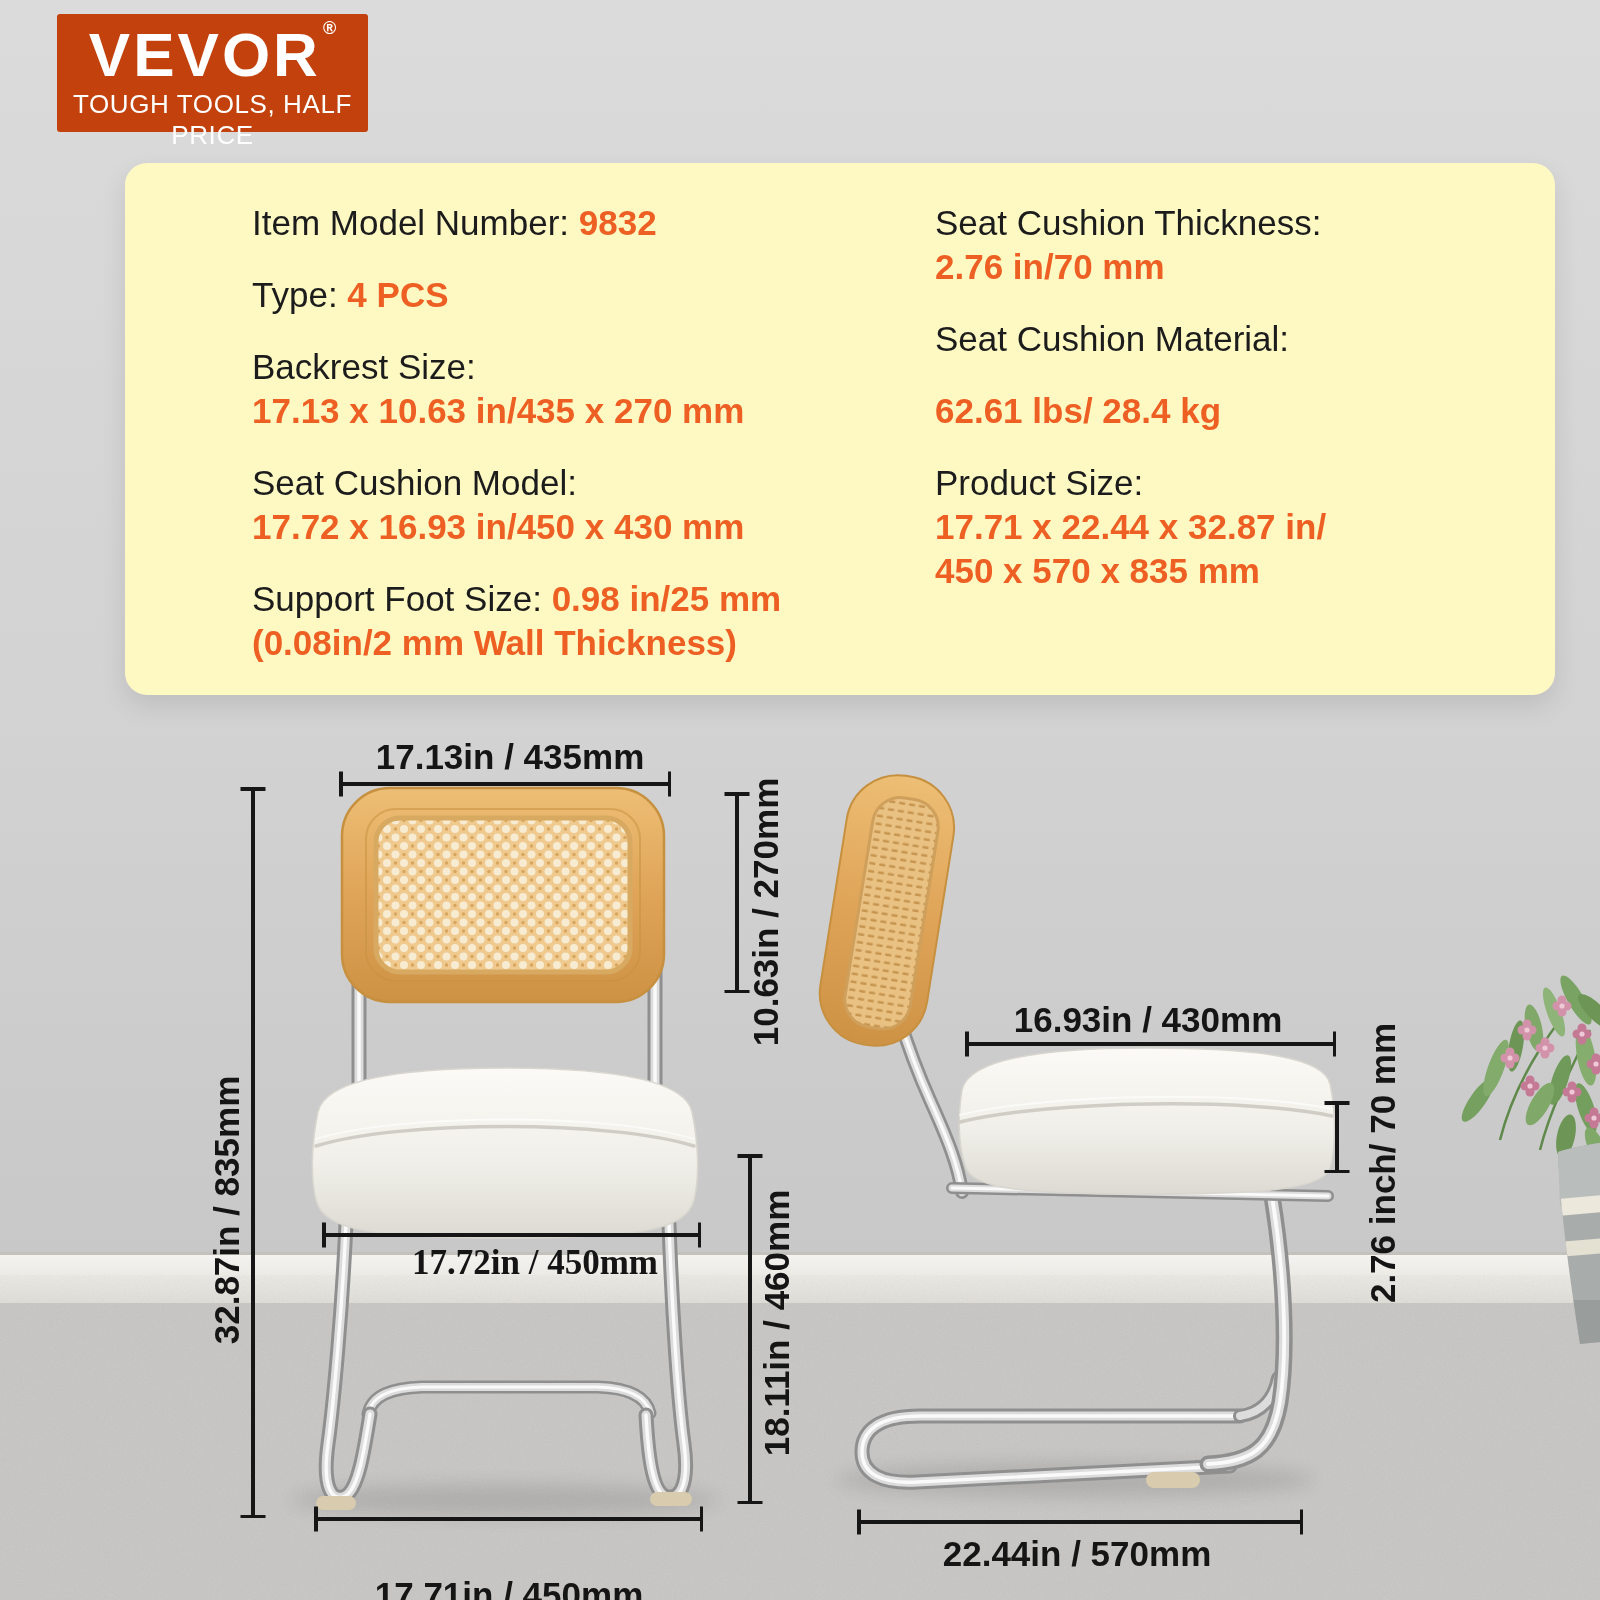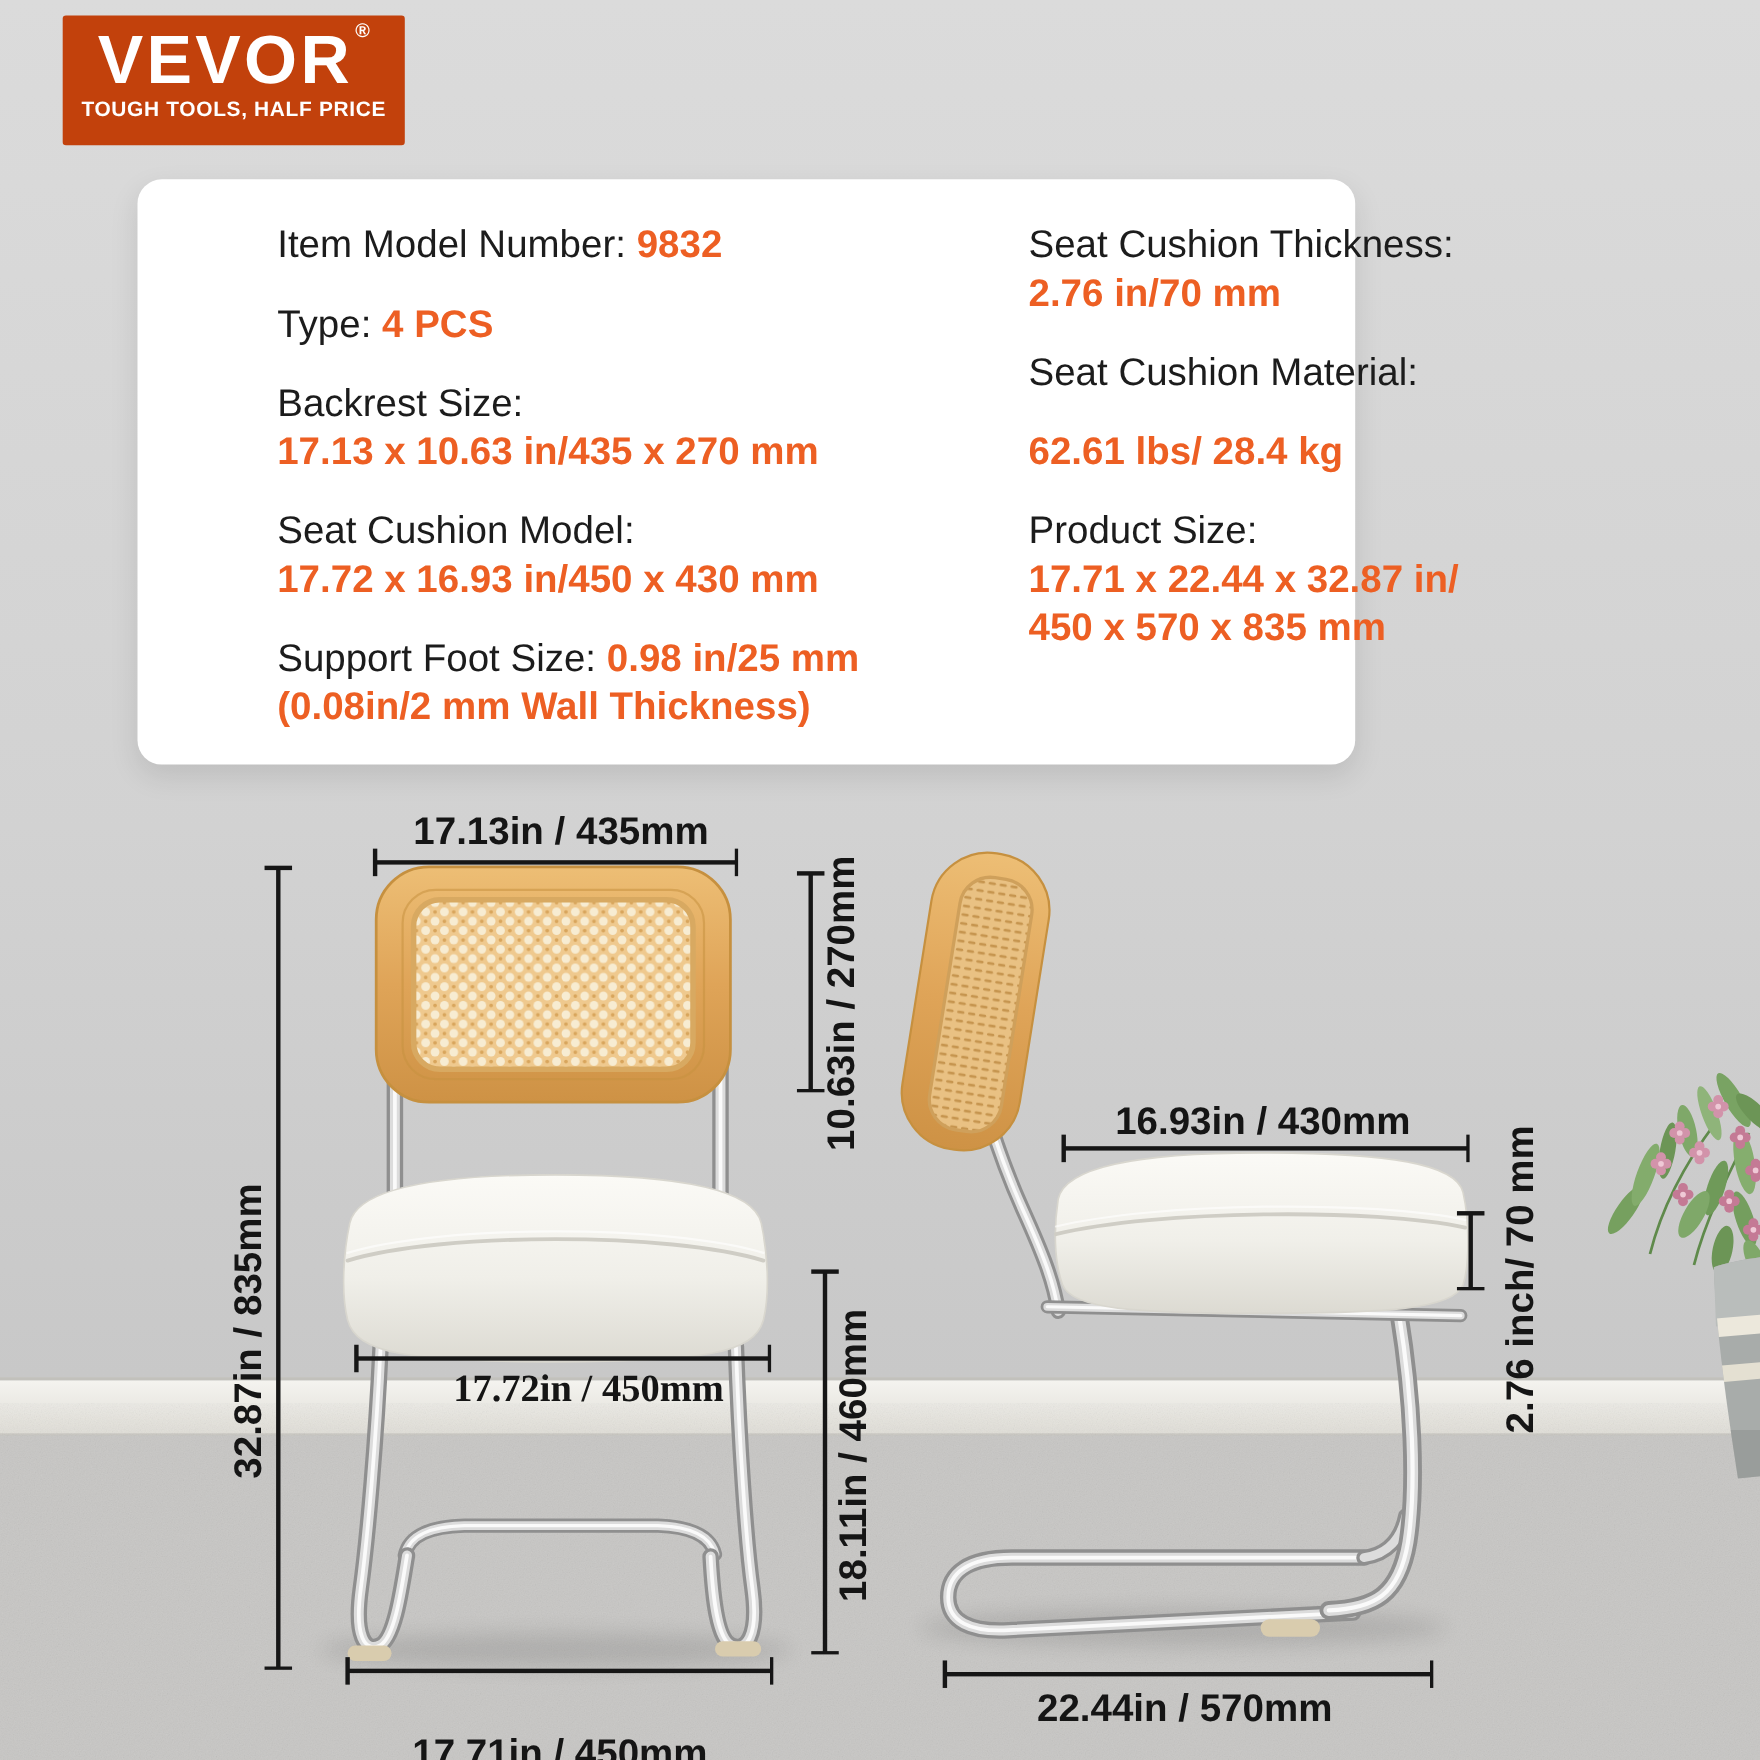--- a/index.html
+++ b/index.html
@@ -7,25 +7,25 @@
          font-family:"Liberation Sans",sans-serif;}
   .stage svg.scene{position:absolute;left:0;top:0;}
 
   
   .logo{position:absolute;left:57px;top:14px;width:311px;height:118px;
         background:#c2410c;border-radius:3px;text-align:center;color:#fff;}
   .logo .name{display:inline-block;margin-top:10px;font-size:62px;font-weight:bold;
               letter-spacing:3px;line-height:1;}
   .logo .reg{display:inline-block;vertical-align:top;font-size:18px;font-weight:bold;
              margin-top:4px;margin-left:2px;}
-  .logo .tag{font-size:19px;font-weight:bold;letter-spacing:.6px;margin-top:3px;}
+  .logo .tag{font-size:26px;font-weight:normal;letter-spacing:.6px;margin-top:3px;}
 
   
-  .card{position:absolute;left:125px;top:163px;width:1107px;height:532px;
-        background:#ffffff;border-radius:22px;box-shadow:0 10px 26px rgba(0,0,0,.10);}
+  .card{position:absolute;left:125px;top:163px;width:1430px;height:532px;
+        background:#fef9c3;border-radius:22px;box-shadow:0 10px 26px rgba(0,0,0,.10);}
   .card .col{position:absolute;top:38px;}
   .card .col1{left:127px;width:600px;}
   .card .col2{left:810px;width:520px;}
   .sp{font-size:35px;line-height:44px;color:#1C1C1C;margin:0 0 28px 0;}
   .sp .val{color:#ED5F23;font-weight:bold;}
   .blk{display:block;}
 
   
   .dh,.dv{position:absolute;background:#161616;}
   .dh{height:3.5px;}

